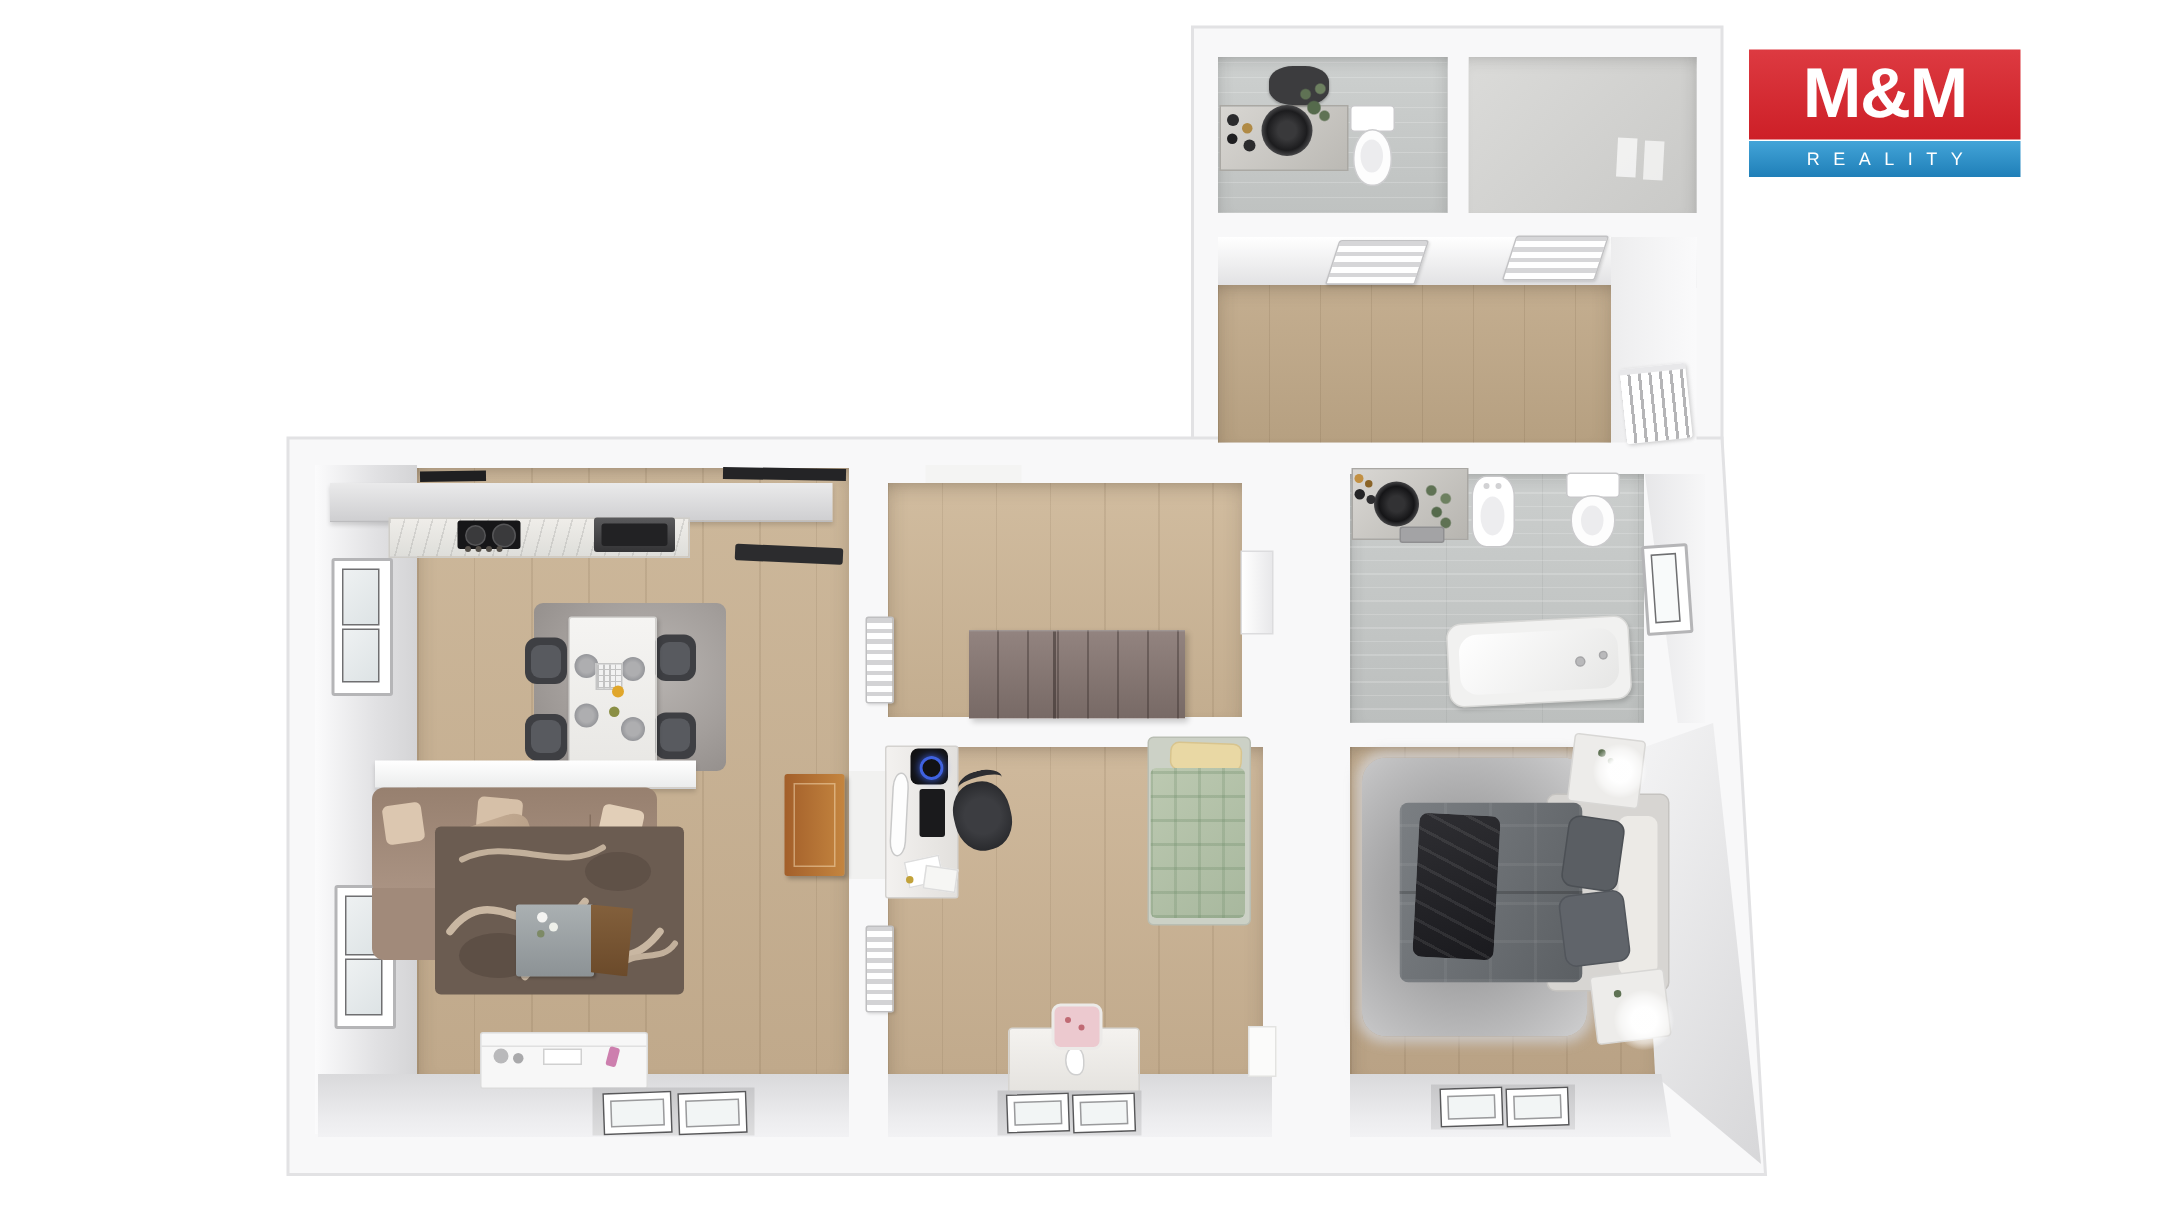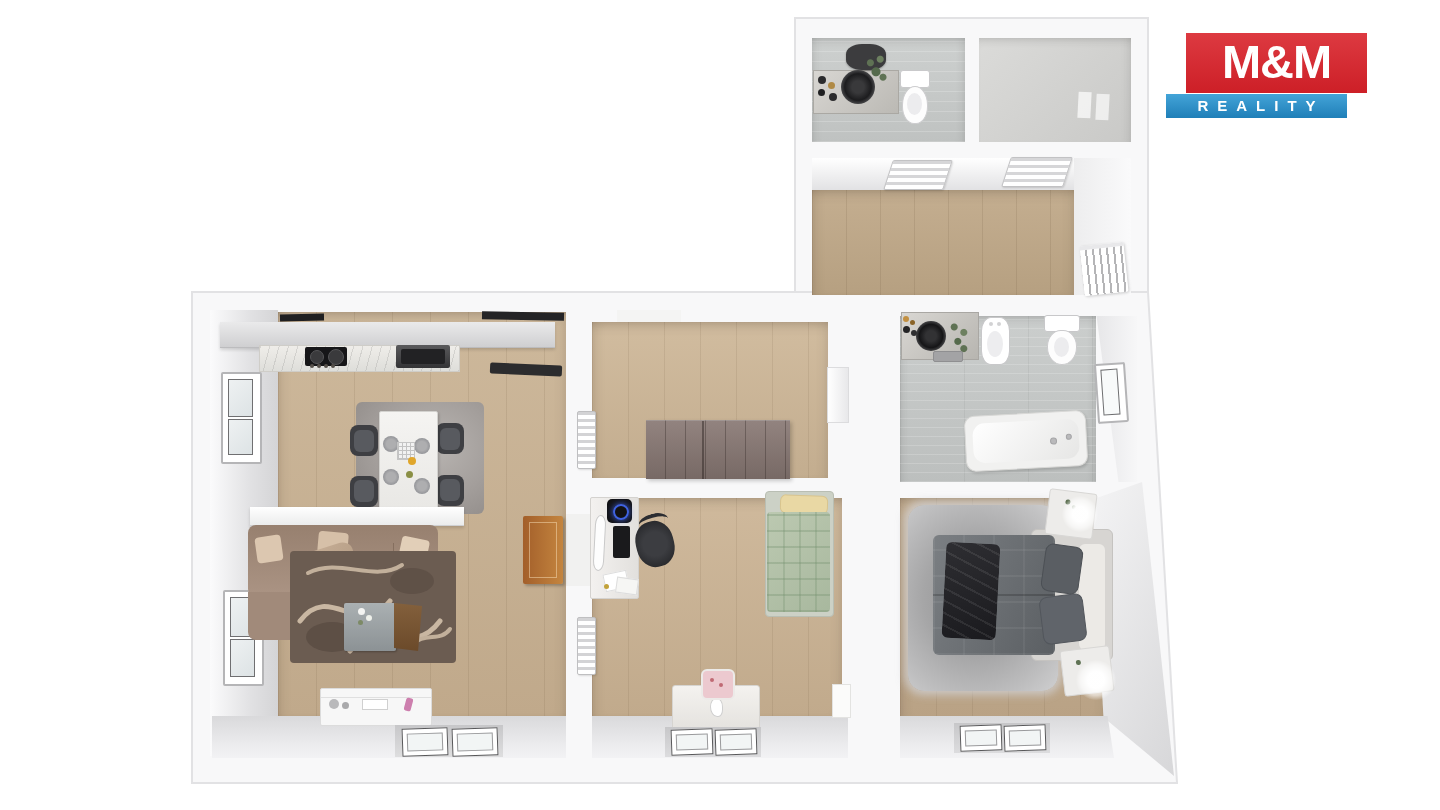--- a/index.html
+++ b/index.html
@@ -23,23 +23,23 @@
       border:1px solid #bfbfc1;border-radius:2px;box-shadow:1px 1px 2px rgba(0,0,0,.12);}
   .win{background:#ffffff;border:2px solid #b5b5b7;border-radius:2px;}
   .pane{position:absolute;background:linear-gradient(135deg,#eef1f2,#dde3e5);border:1px solid #6f6f71;}
   .bwin{background:#ffffff;border:1px solid #58585a;}
   .bwin .g{position:absolute;left:4px;top:4px;right:4px;bottom:4px;background:#f2f5f5;border:1px solid #9a9a9c;}
   .white-fur{background:#f7f7f7;border:1px solid #dcdcdc;border-radius:2px;}
   .lamp-glow{background:radial-gradient(circle,rgba(255,255,255,.98) 0 30%,rgba(255,255,255,.55) 55%,rgba(255,255,255,0) 72%);border-radius:50%;}
   .dot{border-radius:50%;position:absolute;}
   
   #logo-mm{background:linear-gradient(180deg,#dd3a41 0%,#cd1f27 100%);color:#fff;text-align:center;
-      font-weight:bold;font-size:47px;line-height:58px;letter-spacing:-1px;transform-origin:center;margin-left:20px;}
+      font-weight:bold;font-size:47px;line-height:58px;letter-spacing:-1px;transform-origin:center;}
   #logo-reality{background:linear-gradient(180deg,#43a4d8 0%,#1f7fb8 100%);color:#fff;text-align:center;
-      font-weight:bold;font-size:15px;line-height:24px;letter-spacing:9px;text-indent:9px;}
+      font-weight:normal;font-size:12px;line-height:24px;letter-spacing:9px;text-indent:9px;}
 </style>
 </head>
 <body>
 
 <div id="stage">
 
   <svg class="abs" style="left:0;top:0" width="1440" height="810">
     <polygon points="795,18 1148,18 1148,300 795,300" fill="#f8f8f9" stroke="#e2e2e4" stroke-width="2"></polygon>
     <polygon points="192,292 1148,292 1177,783 192,783" fill="#f8f8f9" stroke="#e2e2e4" stroke-width="2"></polygon>
   </svg>

